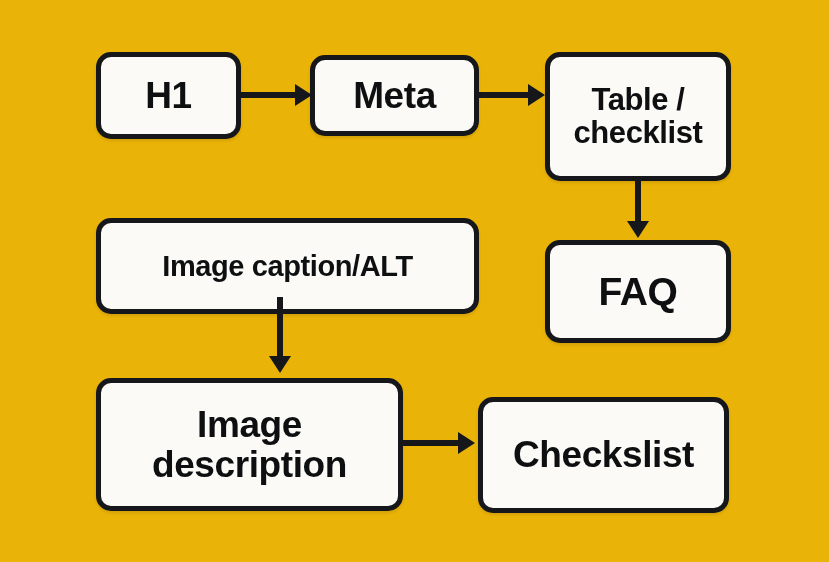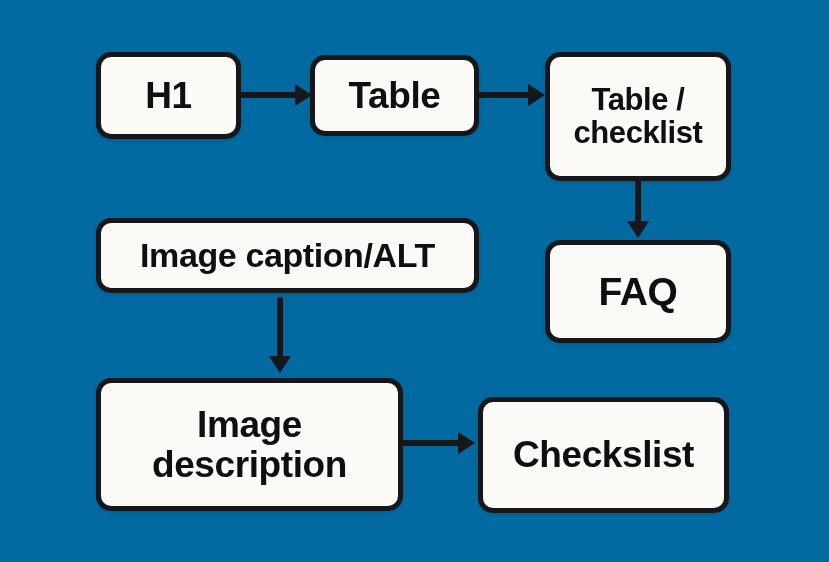--- a/index.html
+++ b/index.html
@@ -10,21 +10,21 @@
     width: 829px;
     height: 562px;
     background: #f2f2f3;
     font-family: "Liberation Sans", sans-serif;
     overflow: hidden;
   }
   #canvas {
     position: relative;
     width: 829px;
     height: 562px;
-    background: #0369a1;
+    background: #eab308;
   }
   .node {
     position: absolute;
     box-sizing: border-box;
     background: #fbfaf6;
     border: 5px solid #15171a;
     border-radius: 15px;
     display: flex;
     align-items: center;
     justify-content: center;
@@ -37,21 +37,21 @@
     box-shadow: 0 2px 3px rgba(0,0,0,0.10);
     white-space: pre-line;
     user-select: none;
   }
 
   
   .n-h1        { left: 96px;  top: 52px;  width: 145px; height: 87px;  font-size: 37px; }
   .n-lead      { left: 310px; top: 55px;  width: 169px; height: 81px;  font-size: 37px; }
   .n-table     { left: 545px; top: 52px;  width: 186px; height: 129px; font-size: 31px; }
   .n-faq       { left: 545px; top: 240px; width: 186px; height: 103px;  font-size: 39px; }
-  .n-imgcap    { left: 96px;  top: 218px; width: 383px; height: 75px;  font-size: 34px; }
+  .n-imgcap    { left: 96px;  top: 218px; width: 383px; height: 96px;  font-size: 29px; }
   .n-meta      { left: 96px;  top: 378px; width: 307px; height: 133px; font-size: 37px; }
   .n-checkslist{ left: 478px; top: 397px; width: 251px; height: 116px;  font-size: 37px; }
 
   
   .conn { position: absolute; }
   .conn .line-h {
     position: absolute;
     height: 6px;
     background: #15171a;
     top: 0;
@@ -104,21 +104,21 @@
 
 <div id="canvas">
 
   <div class="node n-h1">H1</div>
 
   <div class="conn c-h1-lead">
     <span class="line-h"></span>
     <span class="arrow-r"></span>
   </div>
 
-  <div class="node n-lead">Table</div>
+  <div class="node n-lead">Meta</div>
 
   <div class="conn c-lead-table">
     <span class="line-h"></span>
     <span class="arrow-r"></span>
   </div>
 
   <div class="node n-table">Table /
 checklist</div>
 
   <div class="conn c-table-faq">

